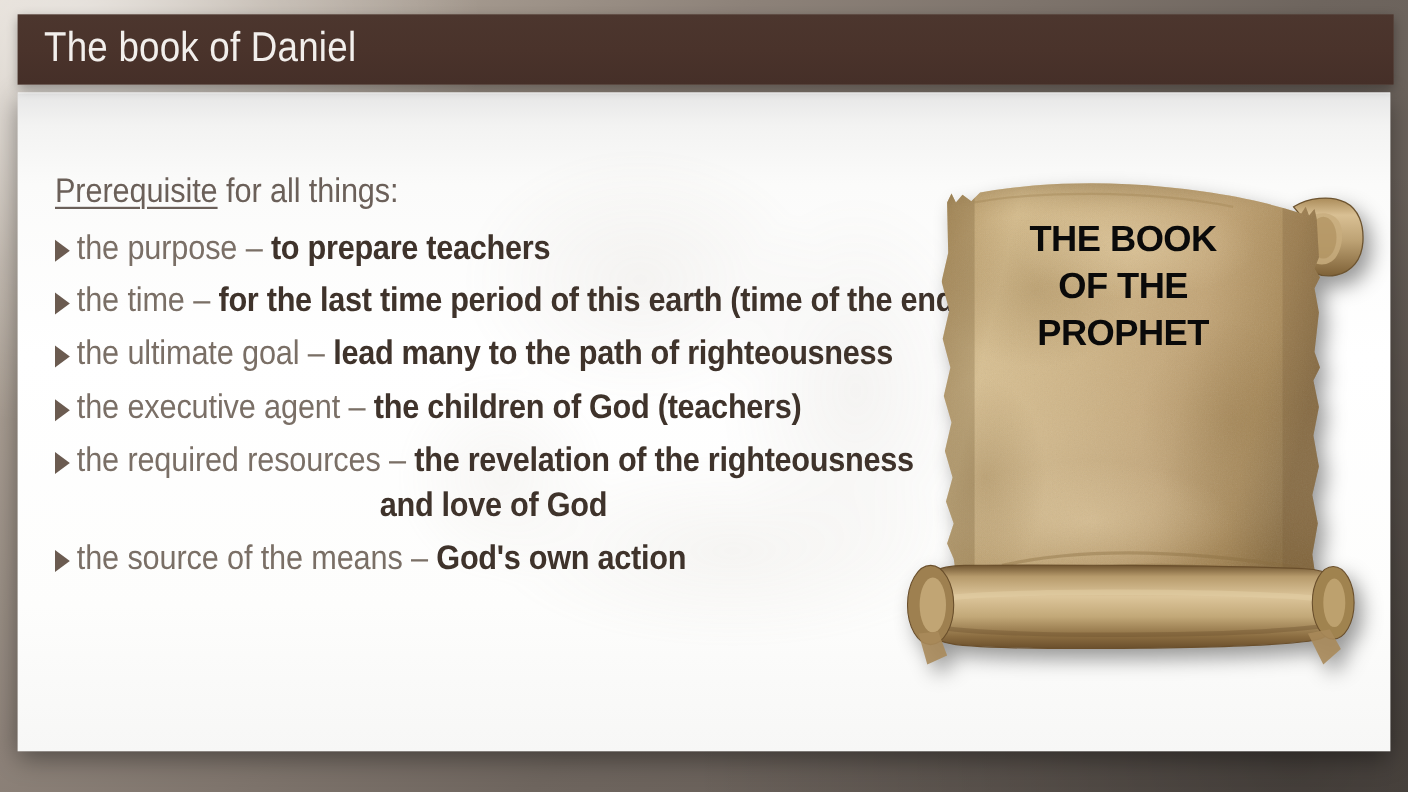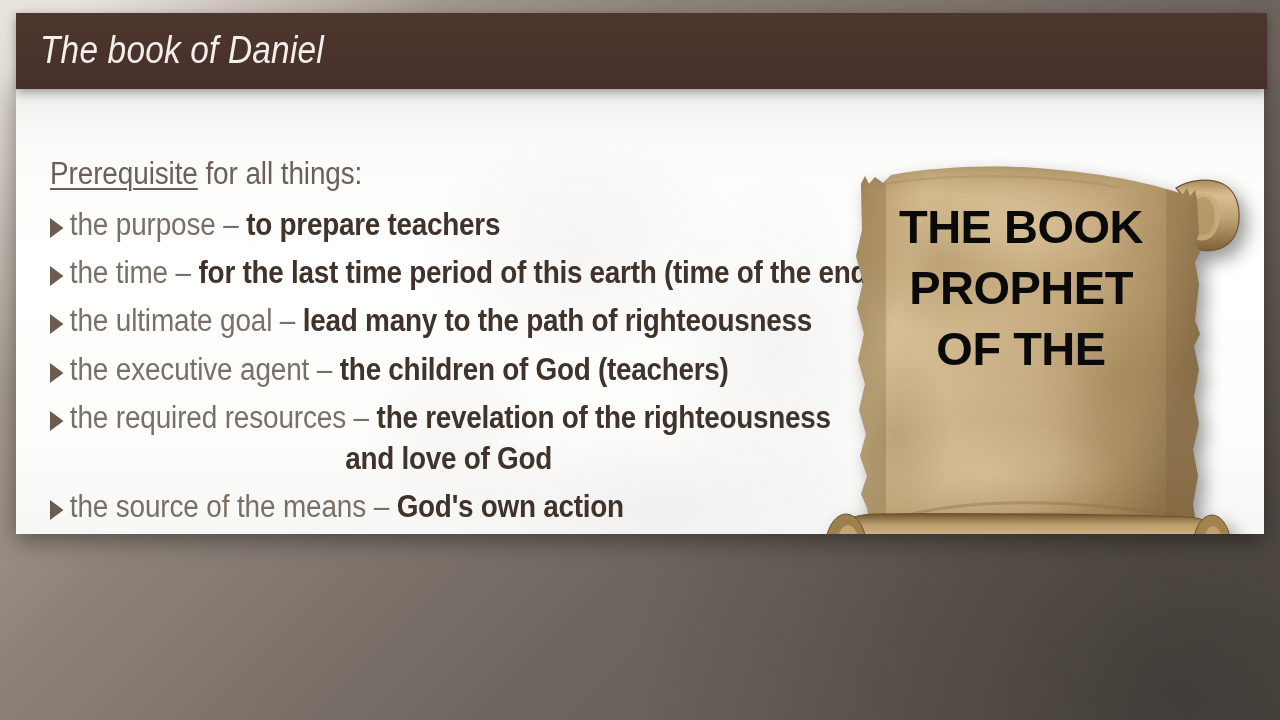--- a/index.html
+++ b/index.html
@@ -28,21 +28,21 @@
       radial-gradient(circle at 92% 96%, rgba(0,0,0,.30) 0%, rgba(0,0,0,0) 40%);
     pointer-events:none;
   }
 
   
   #slide-canvas {
     position: absolute;
     left: 16px;
     top: 84px;
     width: 1248px;
-    height: 450px;
+    height: 599px;
     background:
       linear-gradient(180deg, #e6e6e6 0%, #f3f3f2 5%, #fbfbfa 14%, #ffffff 40%, #fdfdfc 78%, #f7f7f6 100%);
     box-shadow: 0 6px 22px rgba(0,0,0,.42), 0 1px 0 rgba(255,255,255,.7) inset;
     overflow: hidden;
   }
 
   
   #canvas-watermark {
     position: absolute;
     left: 300px;
@@ -58,24 +58,23 @@
     filter: blur(3px);
     pointer-events: none;
   }
 
   
   #title-bar {
     position: absolute;
     left: 16px;
     top: 13px;
     width: 1251px;
-    height: 76px;
+    height: 64px;
     background: linear-gradient(180deg, #4c362e 0%, #4a332b 50%, #452f28 100%);
     box-shadow: 0 3px 10px rgba(0,0,0,.35);
-    font-style: italic;
   }
   #title-text {
     position: absolute;
     left: 24px;
     top: 50%;
     transform: translateY(-52%);
     color: #f2efec;
     font-family: "Liberation Sans", sans-serif;
     font-size: 38px;
     font-weight: 400;
@@ -163,21 +162,21 @@
   #scroll-svg { display: block; width: 100%; height: 100%; }
 
   #scroll-title {
     position: absolute;
     left: 76px;
     top: 112px;
     width: 308px;
     text-align: center;
     font-family: "Liberation Sans", sans-serif;
     font-weight: 700;
-    font-size: 47px;
+    font-size: 33px;
     line-height: 1.30;
     color: #0a0a0a;
     letter-spacing: -.5px;
     pointer-events: none;
   }
 </style>
 </head>
 <body>
 
 <div id="slide-frame">
@@ -327,22 +326,22 @@
             <ellipse cx="422" cy="464" rx="10" ry="22" fill="#c7ab78" opacity=".75"></ellipse>
 
             <path d="M44,492 L52,520 L70,512 L62,490 Z" fill="#a9895a" opacity=".9"></path>
             <path d="M398,492 L412,520 L428,506 L418,488 Z" fill="#a9895a" opacity=".9"></path>
           </g>
         </svg>
       </div>
 
       <div id="scroll-title">
         <div>THE BOOK</div>
+        <div>OF THE</div>
         <div>PROPHET</div>
-        <div>OF THE</div>
       </div>
     </div>
 
   </div>
 
   <div id="title-bar">
     <div id="title-text">The book of Daniel</div>
   </div>
 
 </div>

